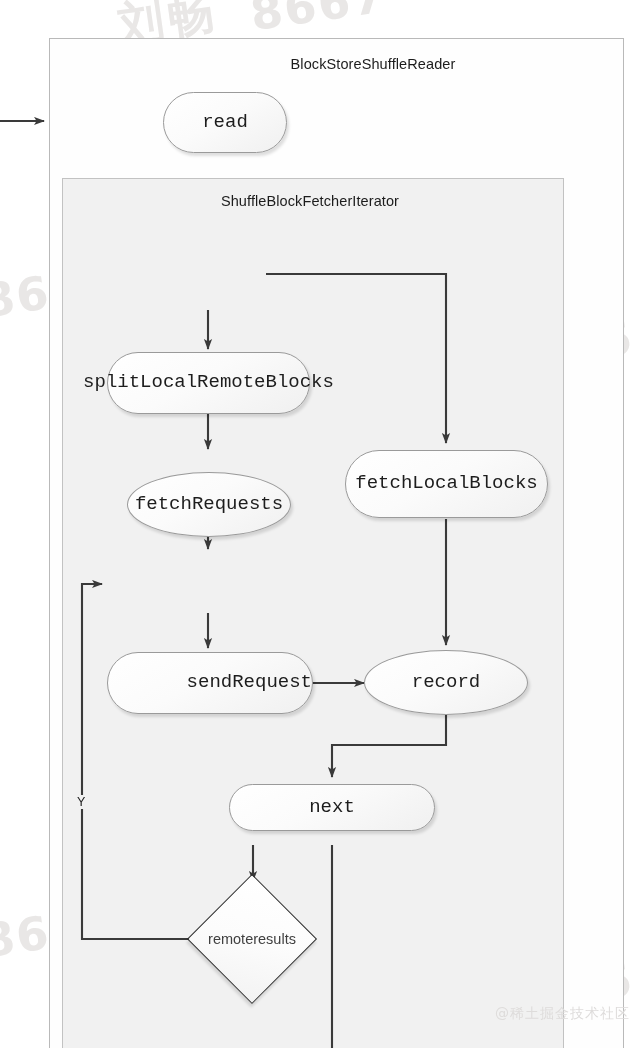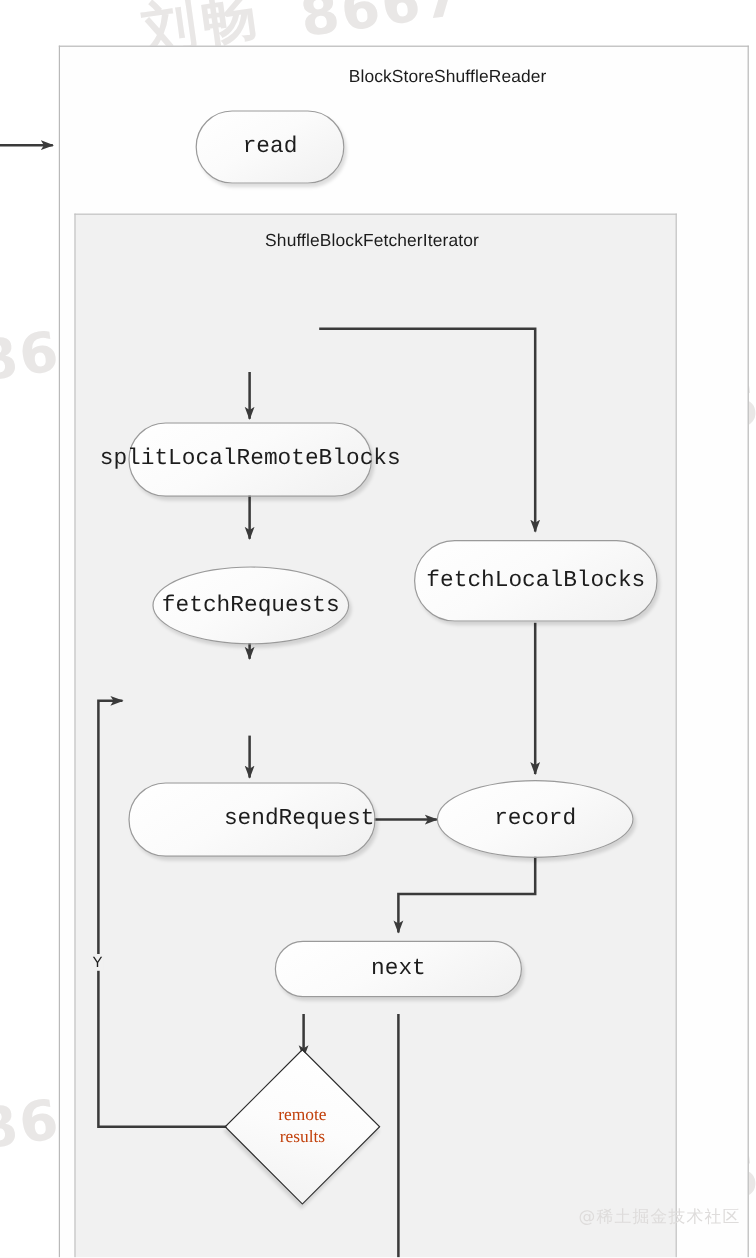--- a/index.html
+++ b/index.html
@@ -34,20 +34,21 @@
   .wm-foot {
     position: absolute;
     color: #dedcdb;
     font-family: "DejaVu Sans", sans-serif;
     font-size: 14px;
     letter-spacing: 1px;
     white-space: nowrap;
     user-select: none;
     pointer-events: none;
     z-index: 3;
+    margin-left: 13px;
   }
   
   .outer-box {
     position: absolute;
     left: 49px;  top: 38px;
     width: 575px; height: 1010px;
     border: 1px solid #b9b9b9;
     border-bottom: none;
     background: #fefefe;
     box-sizing: border-box;
@@ -101,28 +102,27 @@
     background: linear-gradient(150deg, #ffffff 0%, #fcfcfc 50%, #f3f3f3 100%);
     border: 1px solid #2b2b2b;
     transform: rotate(45deg);
     box-shadow: 2px 3px 3px rgba(0,0,0,0.13);
     box-sizing: border-box;
   }
   .diamond-wrap .dlabel {
     position: absolute;
     inset: 0;
     display: flex;
-    flex-direction: column;
+    flex-direction: row;
     align-items: center;
     justify-content: center;
     font-size: 14.5px;
-    color: #c2410c;
+    color: #404040;
     line-height: 1.28;
     text-align: center;
-    font-family: Liberation Serif, serif;
   }
   
   .edges {
     position: absolute;
     left: 0; top: 0;
     width: 630px; height: 1048px;
     z-index: 3;
     overflow: visible;
   }
   .edge-label {

